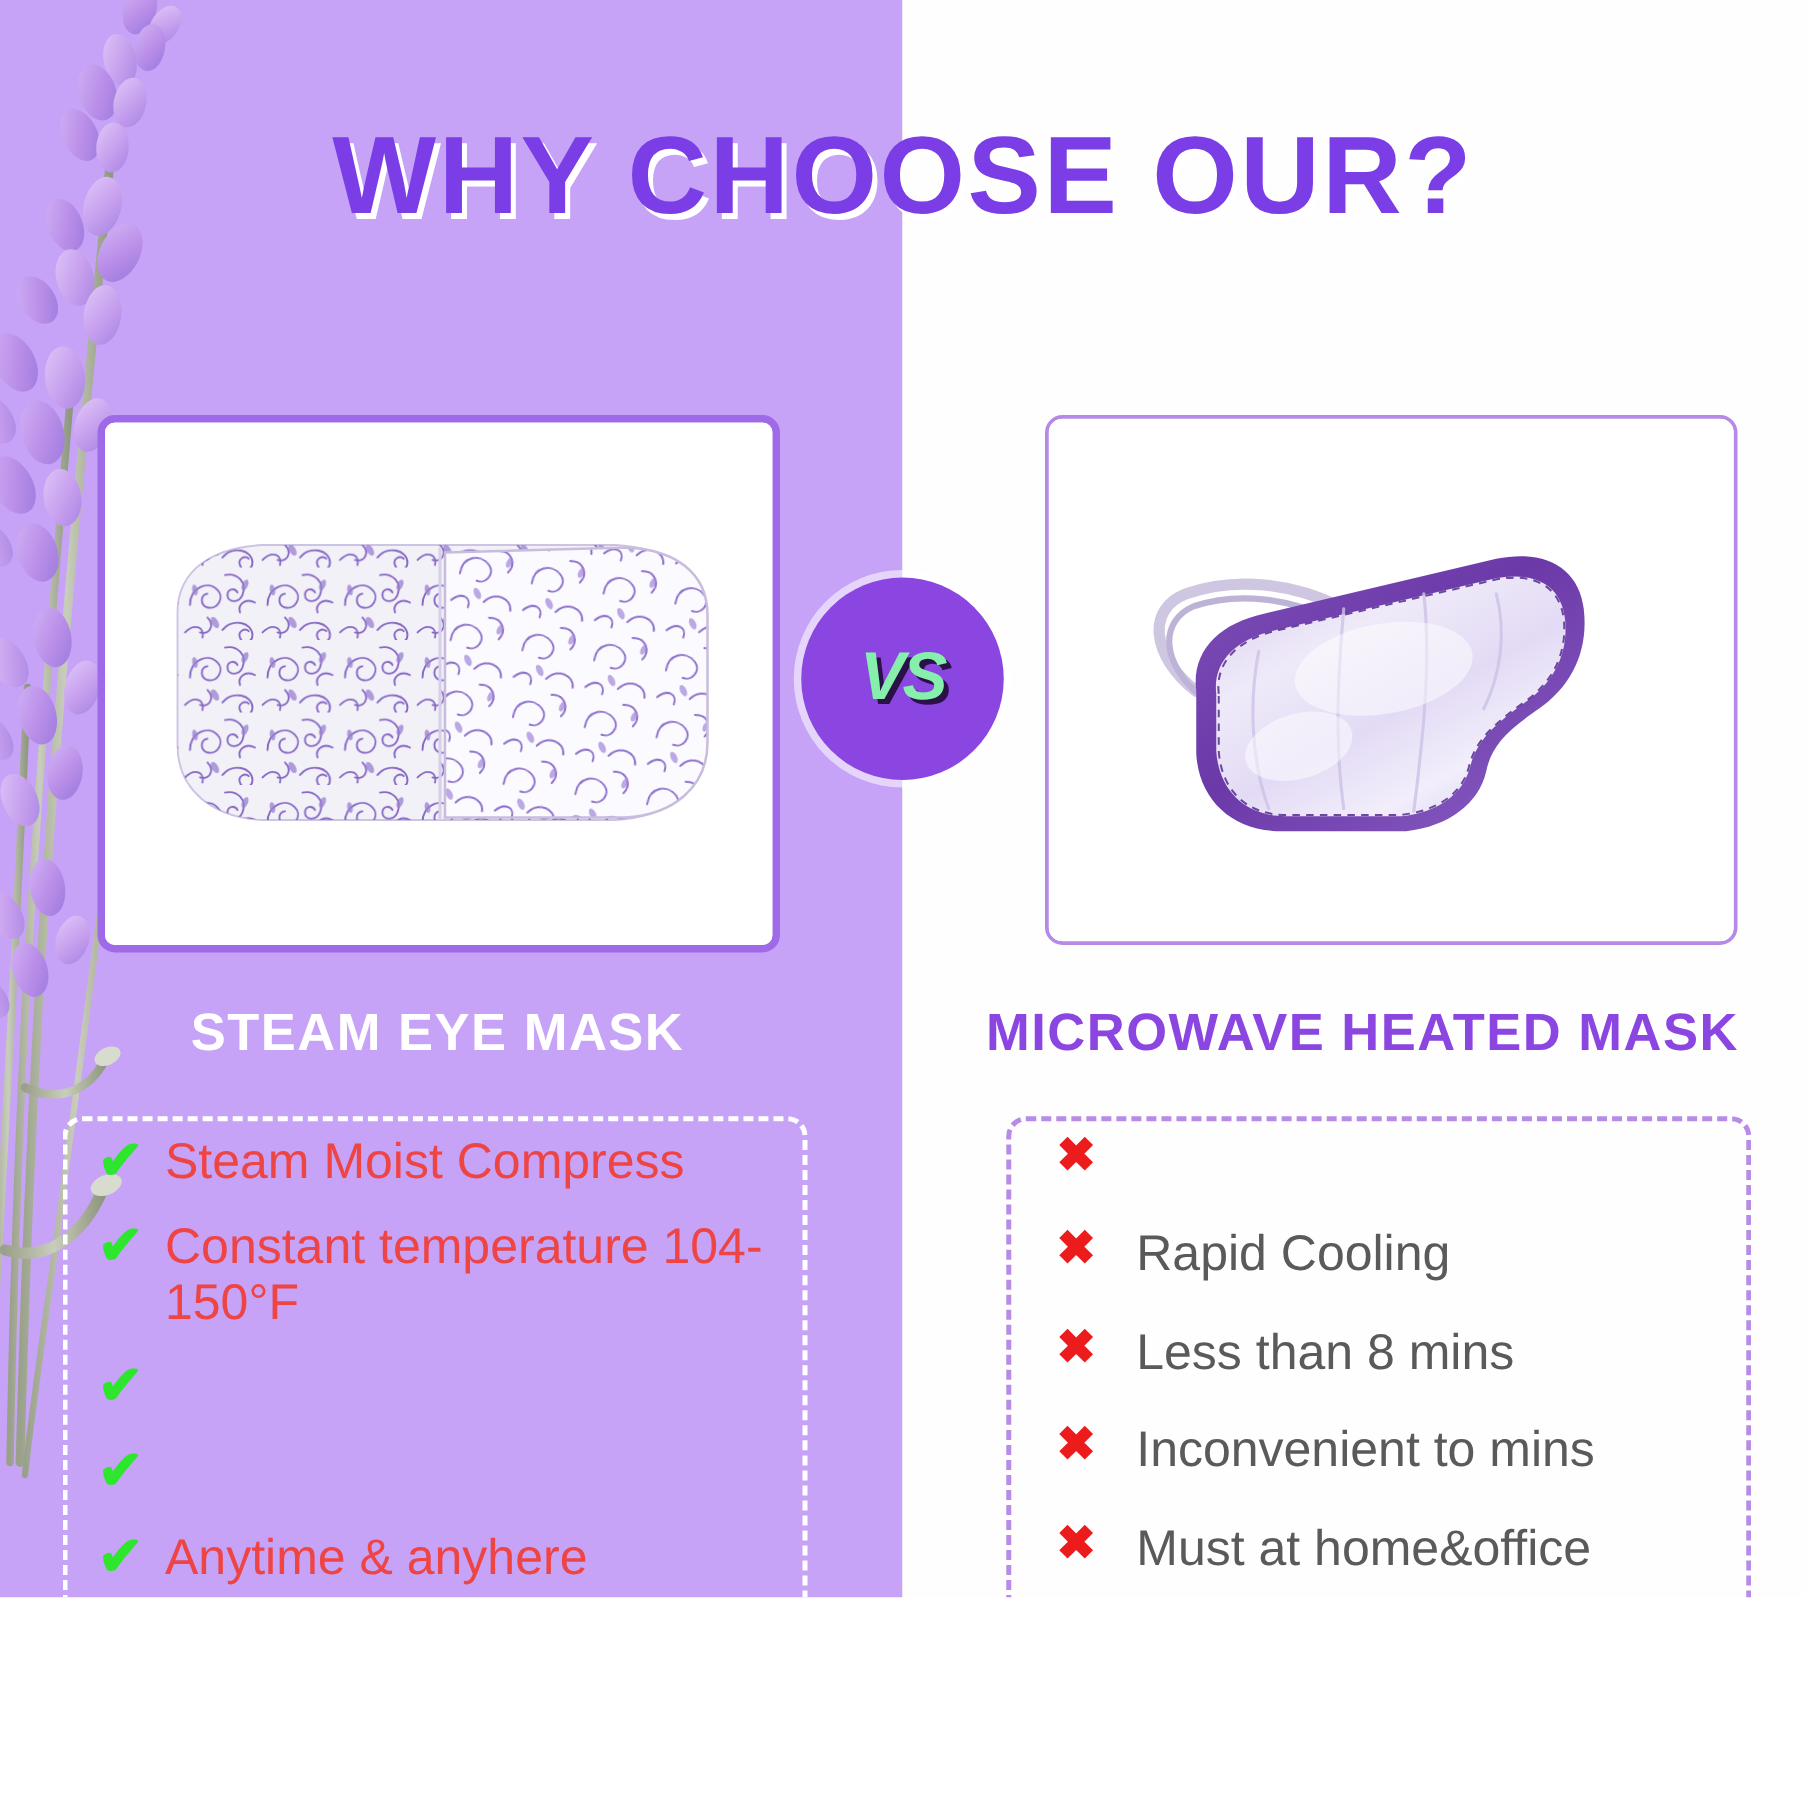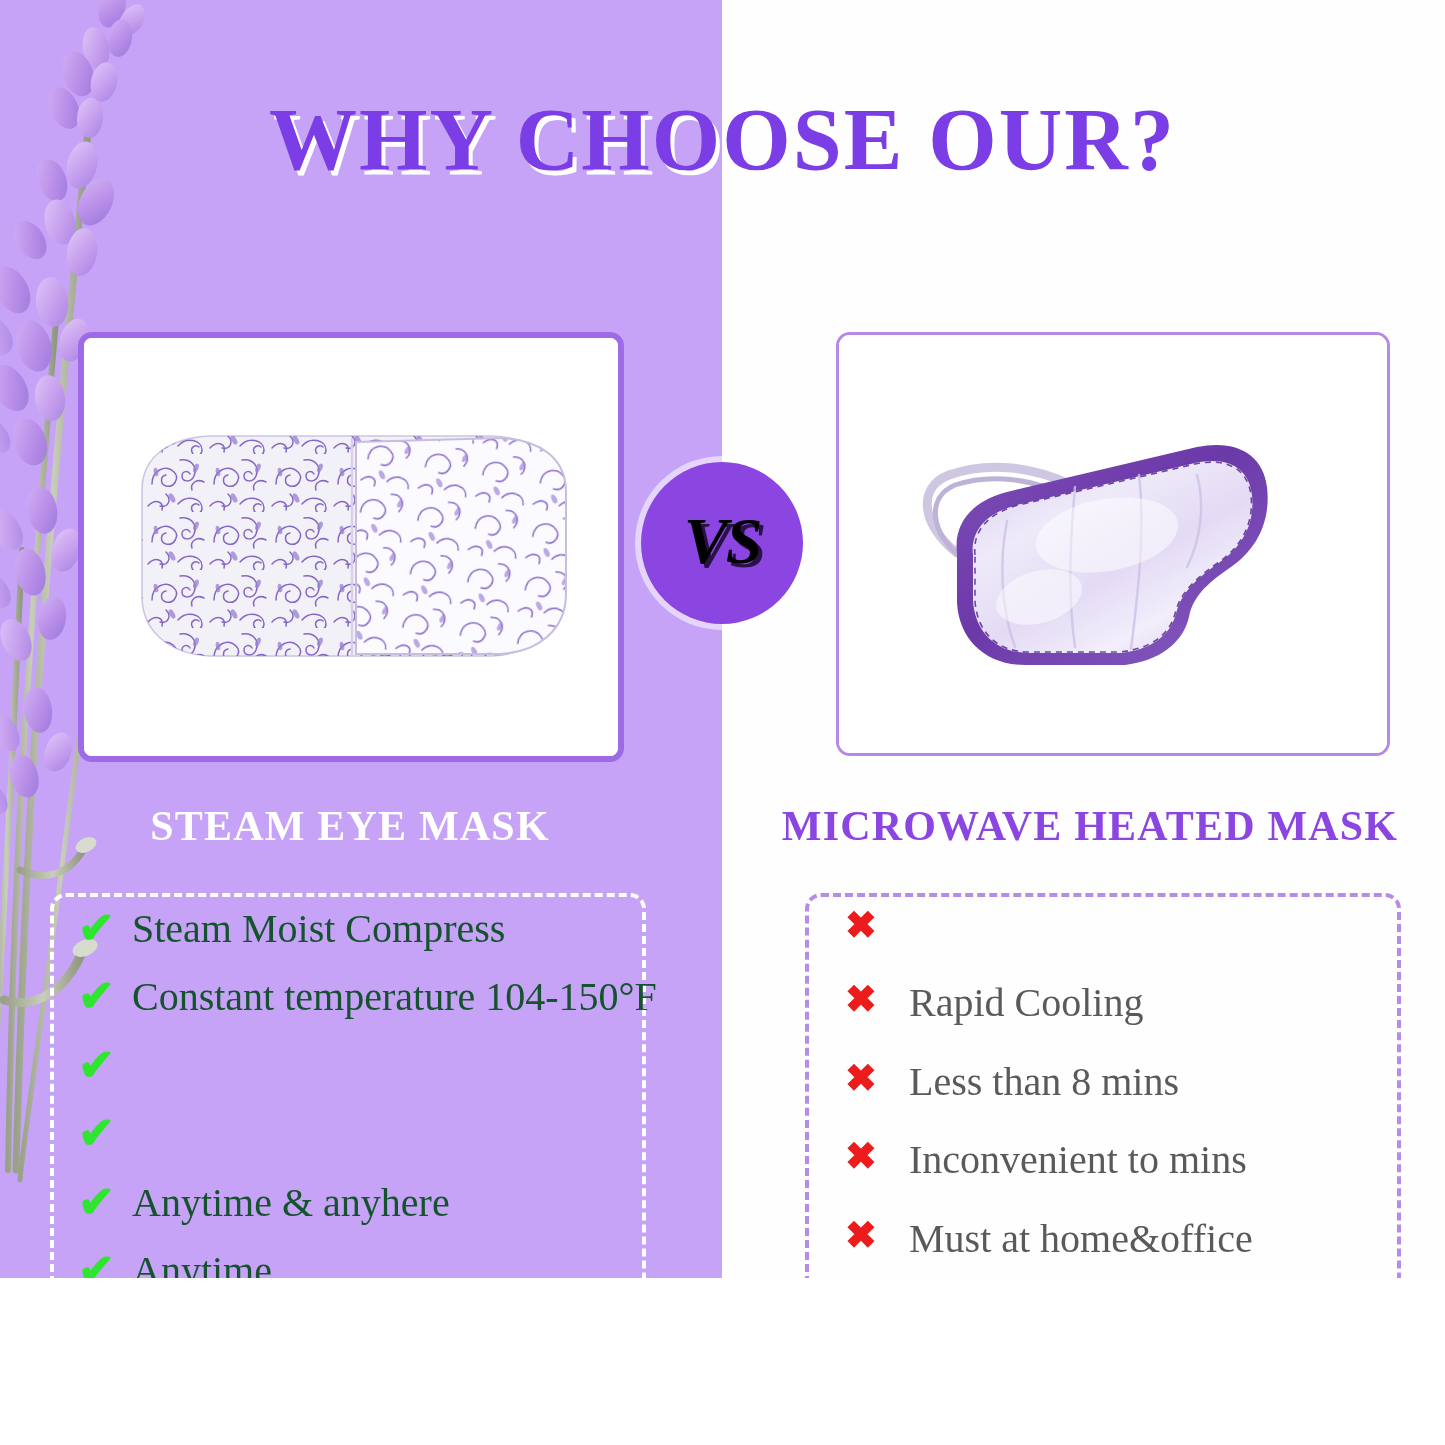--- a/index.html
+++ b/index.html
@@ -10,21 +10,20 @@
   body {
     font-family: "Liberation Sans", sans-serif;
   }
 
   .poster {
     position: relative;
     width: 1445px;
     height: 1278px;
     overflow: hidden;
     background: #ffffff;
-    font-family: Liberation Serif, serif;
   }
 
   
   .bg-left {
     position: absolute;
     left: 0; top: 0;
     width: 722px; height: 1445px;
     background: #c6a3f7;
   }
   .bg-right {
@@ -82,24 +81,24 @@
     left: 641px; top: 462px;
     width: 162px; height: 162px;
     border-radius: 50%;
     background: #8b45e0;
     box-shadow: 0 0 0 6px rgba(255,255,255,0.55);
     display: flex;
     align-items: center;
     justify-content: center;
   }
   .vs-badge .vs-text {
-    font-size: 66px;
+    font-size: 54px;
     font-weight: bold;
     font-style: italic;
-    color: #000000;
+    color: #86efac;
     letter-spacing: -2px;
     text-shadow: 4px 4px 0 #2a1248;
     line-height: 1;
     transform: translateY(-2px);
   }
 
   
   .col-heading {
     position: absolute;
     font-size: 42px;
@@ -161,21 +160,21 @@
     text-align: left;
   }
   .mark-check { color: #2ee62e; font-size: 44px; }
   .mark-cross { color: #ec1c1c; font-size: 38px; }
 
   .feature-text {
     font-size: 40px;
     line-height: 1.12;
     padding-top: 2px;
   }
-  .text-left  { color: #14532d; }
+  .text-left  { color: #ef4444; }
   .text-right { color: #5a5a5a; }
 
   .list-right .feature-item { margin-bottom: 32px; }
   .list-right .mark { width: 64px; }
 </style>
 </head>
 <body>
 
 <div class="poster">
 

